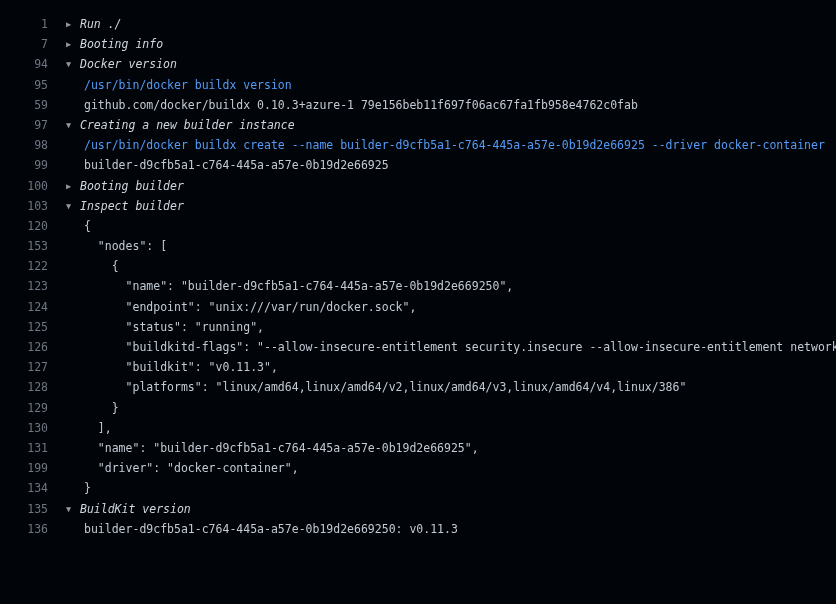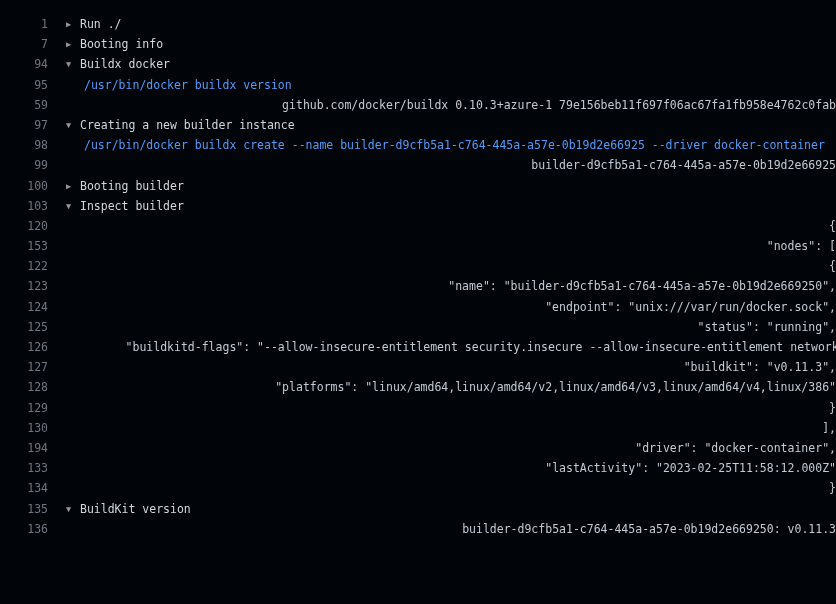--- a/index.html
+++ b/index.html
@@ -68,50 +68,50 @@
     white-space: pre;
   }
   .row.group .content { cursor: pointer; }
   .arrow {
     display: inline-block;
     width: 14px;
     font-size: 8.5px;
     color: #9098a1;
     vertical-align: 1px;
   }
-  .group-title { color: #d0d7de; }
-  .row.output .content { padding-left: 18px; color: #c2cad3; text-align: right; }
+  .group-title { color: #d0d7de; font-style: italic; }
+  .row.output .content { padding-left: 18px; color: #c2cad3; }
   .row.command .content { padding-left: 18px; color: #539bf5; }
 </style>
 </head>
 <body>
 
 <div>
 
   <div class="log" id="log">
       <div class="row group"><span class="gutter">1</span><span class="content"><span class="arrow">▶</span><span class="group-title">Run ./</span></span></div>
       <div class="row group"><span class="gutter">7</span><span class="content"><span class="arrow">▶</span><span class="group-title">Booting info</span></span></div>
-      <div class="row group"><span class="gutter">94</span><span class="content"><span class="arrow">▼</span><span class="group-title">Buildx docker</span></span></div>
+      <div class="row group"><span class="gutter">94</span><span class="content"><span class="arrow">▼</span><span class="group-title">Docker version</span></span></div>
       <div class="row command"><span class="gutter">95</span><span class="content">/usr/bin/docker buildx version</span></div>
       <div class="row output"><span class="gutter">59</span><span class="content">github.com/docker/buildx 0.10.3+azure-1 79e156beb11f697f06ac67fa1fb958e4762c0fab</span></div>
       <div class="row group"><span class="gutter">97</span><span class="content"><span class="arrow">▼</span><span class="group-title">Creating a new builder instance</span></span></div>
       <div class="row command"><span class="gutter">98</span><span class="content">/usr/bin/docker buildx create --name builder-d9cfb5a1-c764-445a-a57e-0b19d2e66925 --driver docker-container</span></div>
       <div class="row output"><span class="gutter">99</span><span class="content">builder-d9cfb5a1-c764-445a-a57e-0b19d2e66925</span></div>
       <div class="row group"><span class="gutter">100</span><span class="content"><span class="arrow">▶</span><span class="group-title">Booting builder</span></span></div>
       <div class="row group"><span class="gutter">103</span><span class="content"><span class="arrow">▼</span><span class="group-title">Inspect builder</span></span></div>
       <div class="row output"><span class="gutter">120</span><span class="content">{</span></div>
       <div class="row output"><span class="gutter">153</span><span class="content">  "nodes": [</span></div>
       <div class="row output"><span class="gutter">122</span><span class="content">    {</span></div>
       <div class="row output"><span class="gutter">123</span><span class="content">      "name": "builder-d9cfb5a1-c764-445a-a57e-0b19d2e669250",</span></div>
       <div class="row output"><span class="gutter">124</span><span class="content">      "endpoint": "unix:///var/run/docker.sock",</span></div>
       <div class="row output"><span class="gutter">125</span><span class="content">      "status": "running",</span></div>
       <div class="row output"><span class="gutter">126</span><span class="content">      "buildkitd-flags": "--allow-insecure-entitlement security.insecure --allow-insecure-entitlement network</span></div>
       <div class="row output"><span class="gutter">127</span><span class="content">      "buildkit": "v0.11.3",</span></div>
       <div class="row output"><span class="gutter">128</span><span class="content">      "platforms": "linux/amd64,linux/amd64/v2,linux/amd64/v3,linux/amd64/v4,linux/386"</span></div>
       <div class="row output"><span class="gutter">129</span><span class="content">    }</span></div>
       <div class="row output"><span class="gutter">130</span><span class="content">  ],</span></div>
-      <div class="row output"><span class="gutter">194</span><span class="content">  "driver": "docker-container",</span></div>
-      <div class="row output"><span class="gutter">133</span><span class="content">  "lastActivity": "2023-02-25T11:58:12.000Z"</span></div>
+      <div class="row output"><span class="gutter">131</span><span class="content">  "name": "builder-d9cfb5a1-c764-445a-a57e-0b19d2e66925",</span></div>
+      <div class="row output"><span class="gutter">199</span><span class="content">  "driver": "docker-container",</span></div>
       <div class="row output"><span class="gutter">134</span><span class="content">}</span></div>
       <div class="row group"><span class="gutter">135</span><span class="content"><span class="arrow">▼</span><span class="group-title">BuildKit version</span></span></div>
       <div class="row output"><span class="gutter">136</span><span class="content">builder-d9cfb5a1-c764-445a-a57e-0b19d2e669250: v0.11.3</span></div>
     </div>
 </div>
 
 </body></html>

